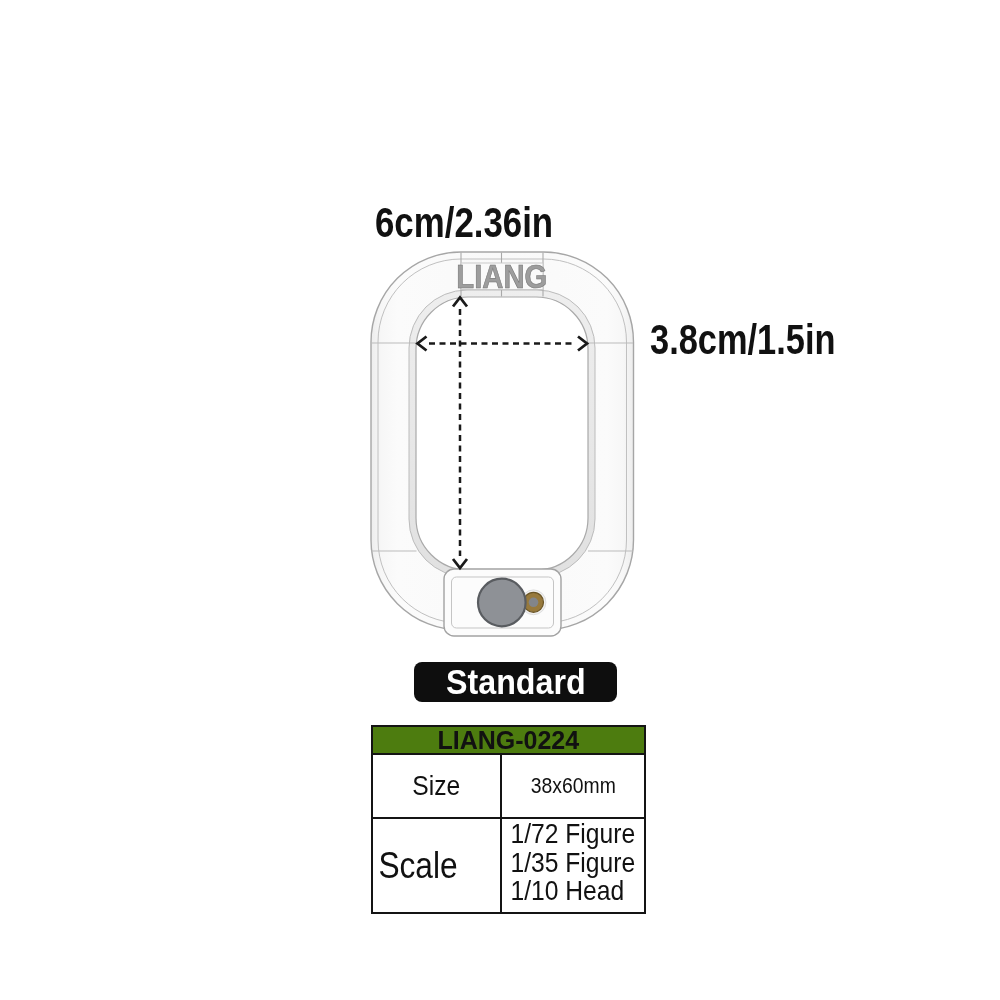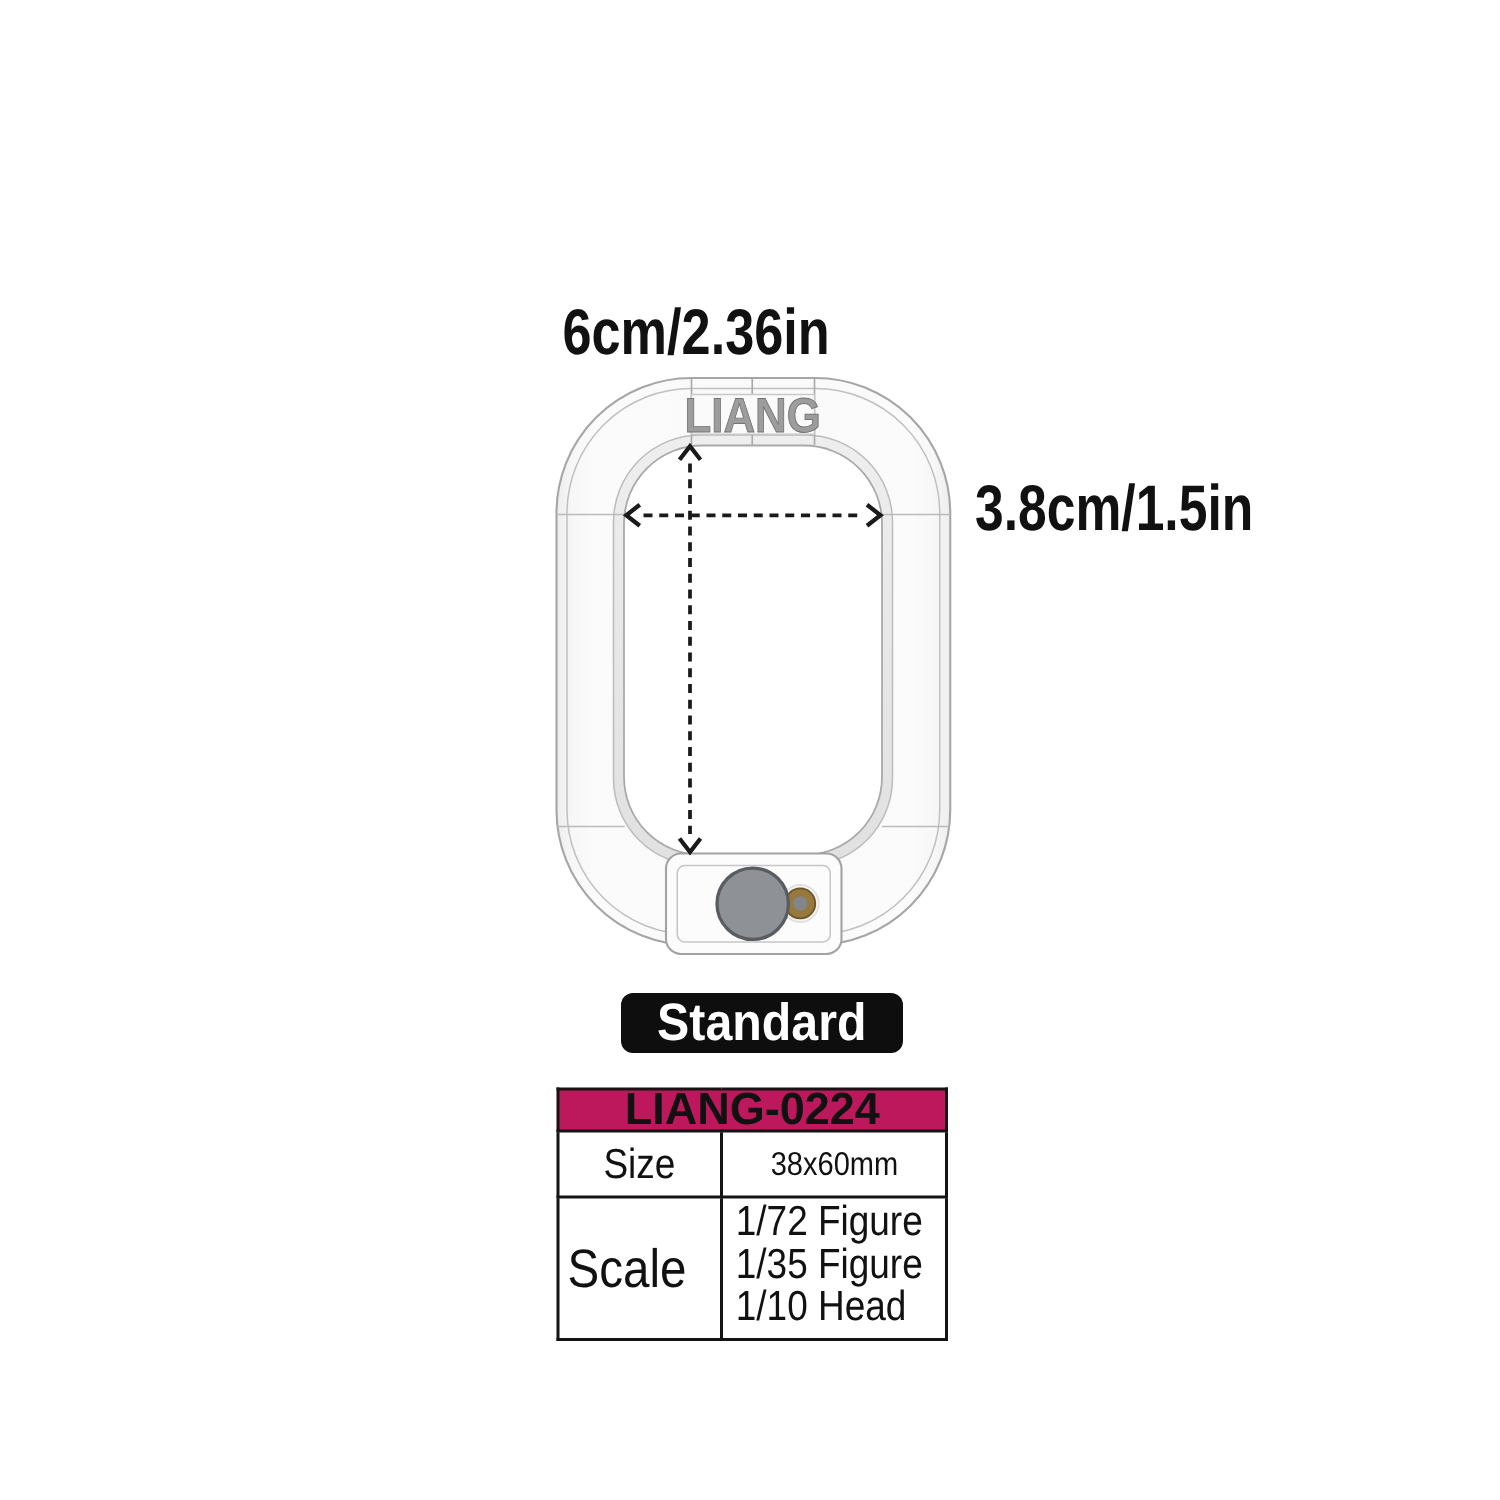--- a/index.html
+++ b/index.html
@@ -86,35 +86,35 @@
     <path d="M453,559 L460,568 L467,559" stroke-width="2.8"></path>
   </g>
 </svg>
 
 <div class="abs" style="left:375px;top:201px;font-size:43px;font-weight:bold;color:#111;
      line-height:1;transform:scaleX(0.81);transform-origin:left top;white-space:nowrap;">6cm/2.36in</div>
 
 <div class="abs" style="left:650px;top:318px;font-size:43px;font-weight:bold;color:#111;
      line-height:1;transform:scaleX(0.80);transform-origin:left top;white-space:nowrap;">3.8cm/1.5in</div>
 
-<div class="abs" style="left:414px;top:662px;width:188px;height:40px;background:#0e0e0e;
+<div class="abs" style="left:414px;top:662px;width:203px;height:40px;background:#0e0e0e;
      border-radius:8px;color:#fff;font-size:35px;font-weight:bold;text-align:center;
      line-height:40px;"><span style="display:inline-block;transform:scaleX(0.92);">Standard</span></div>
 
 <div class="abs" style="left:371px;top:725px;">
   <table style="border-collapse:collapse;font-family:'Liberation Sans',sans-serif;color:#111;">
 
     <tbody>
         <tr>
-      <td colspan="2" style="border:2px solid #141414;background:#be185d;width:257px;height:26px;line-height:26px;
-          text-align:center;font-weight:bold;font-size:30px;padding:0;">LIANG-0224</td>
+      <td colspan="2" style="border:2px solid #141414;background:#4d7c0f;width:257px;height:26px;line-height:26px;
+          text-align:center;font-weight:bold;font-size:25px;padding:0;">LIANG-0224</td>
     </tr>
 
     <tr>
-      <td style="border:2px solid #141414;width:95px;height:30px;line-height:30px;text-align:center;font-size:28px;padding:6px;">
+      <td style="border:2px solid #141414;width:95px;height:30px;line-height:30px;text-align:center;font-size:28px;padding:16px;">
         <span style="display:inline-block;transform:scaleX(0.88);">Size</span></td>
       <td style="border:2px solid #141414;text-align:center;font-size:22px;line-height:30px;padding:0;">
         <span style="display:inline-block;transform:scaleX(0.88);">38x60mm</span></td>
     </tr>
 
     <tr>
       <td style="border:2px solid #141414;height:93px;font-size:36px;padding:0;">
         <span style="display:inline-block;transform:scaleX(0.88);">Scale</span></td>
       <td style="border:2px solid #141414;font-size:28px;line-height:28.6px;padding:0 0 5px 0;">
         <span style="display:inline-block;transform:scaleX(0.88);">1/72 Figure<br>1/35 Figure<br>1/10 Head</span></td>

